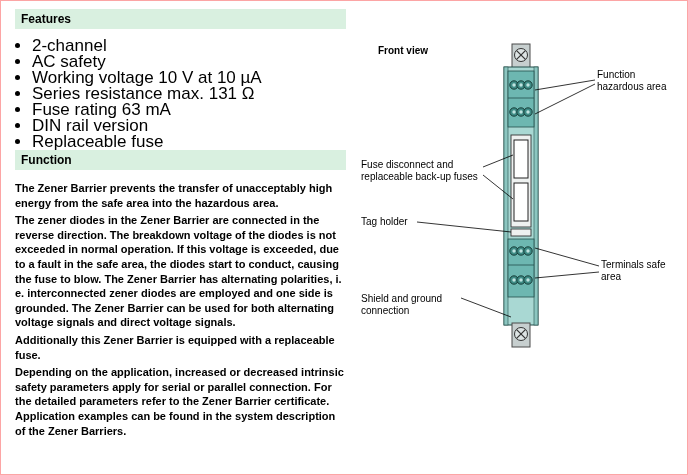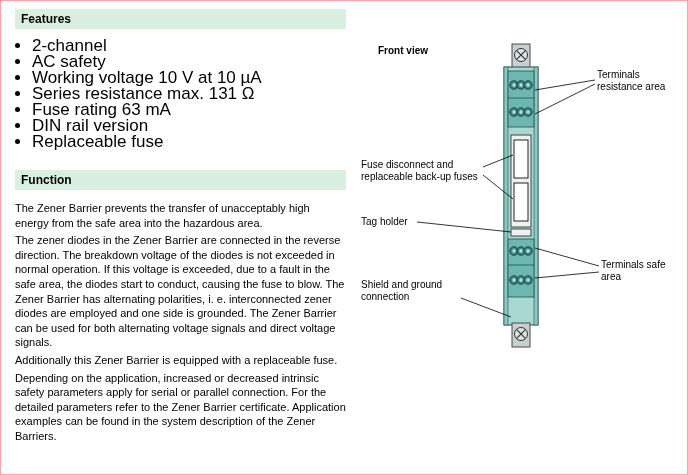--- a/index.html
+++ b/index.html
@@ -20,32 +20,32 @@
   .page{position:relative;width:688px;height:475px;overflow:hidden;background:#fff;border:1px solid #fca5a5;}
   .col-left{position:absolute;left:14px;top:8px;width:331px;}
   .col-right{position:absolute;left:360px;top:8px;width:322px;}
   .sec-head{
     background:var(--heading-bg);
     font-weight:bold;font-size:12px;line-height:14px;
     padding:3px 6px;height:20px;
   }
   ul.features{margin:9px 0 0 0;padding:0 0 0 17px;font-size:17px;line-height:16px;}
   ul.features li{margin:0;}
-  .function-sec{margin-top:20px;}
-  .paras{margin-top:11px;}
+  .function-sec{}
+  .paras{margin-top:11px;font-weight:bold;}
   .para{font-size:11px;line-height:14.6px;margin:0 0 3px 0;}
   .diagram{position:relative;margin-top:26px;width:322px;height:326px;}
   .front-view{position:absolute;left:17px;top:10px;font-size:10px;font-weight:bold;}
   .diagram svg{position:absolute;left:0;top:0;}
   .callout{position:absolute;font-size:10px;line-height:11.5px;}
   .co-hazardous{left:236px;top:34px;width:80px;}
   .co-loop{left:0px;top:124px;width:122px;}
   .co-tag{left:0px;top:181px;width:80px;}
   .co-safe{left:240px;top:224px;width:72px;}
-  .co-shield{left:0px;top:244px;width:100px;}
+  .co-shield{left:0px;top:258px;width:100px;}
   
   .screwtab{fill:var(--screw-tab);stroke:#4a4a4a;stroke-width:1;}
   .screw{fill:#dde4e4;stroke:#333;stroke-width:1;}
   .slot{stroke:#333;stroke-width:1.2;}
   .body-fill{fill:var(--device-teal);stroke:var(--device-outline);stroke-width:1;}
   .rail{fill:#8cc6c0;stroke:var(--device-outline);stroke-width:0.6;}
   .block{fill:var(--device-teal-dark);stroke:var(--device-outline);stroke-width:0.8;}
   .divider{stroke:var(--device-outline);stroke-width:0.8;}
   .fusepanel{fill:var(--fuse-panel);stroke:#333;stroke-width:0.9;}
   .fuse{fill:#ffffff;stroke:#222;stroke-width:1;}
@@ -157,21 +157,21 @@
           <line x1="234" y1="49" x2="174" y2="79" class="leader"></line>
           <line x1="122" y1="132" x2="152" y2="120" class="leader"></line>
           <line x1="122" y1="140" x2="152" y2="164" class="leader"></line>
           <line x1="56" y1="187" x2="150" y2="197" class="leader"></line>
           <line x1="238" y1="231" x2="174" y2="213" class="leader"></line>
           <line x1="238" y1="237" x2="174" y2="243" class="leader"></line>
           <line x1="100" y1="263" x2="150" y2="282" class="leader"></line>
         </g>
       </svg>
 
-      <div class="callout co-hazardous">Terminals resistance area</div>
+      <div class="callout co-hazardous">Function hazardous area</div>
       <div class="callout co-loop">Fuse disconnect and replaceable back-up fuses</div>
       <div class="callout co-tag">Tag holder</div>
       <div class="callout co-safe">Terminals safe area</div>
       <div class="callout co-shield">Shield and ground connection</div>
     </div>
   </div>
 
 </div>
 
 </body></html>

